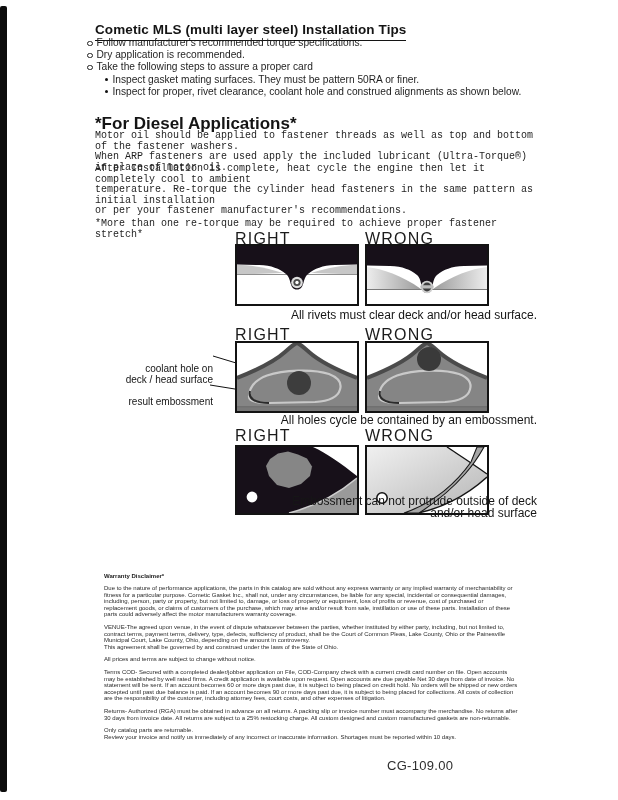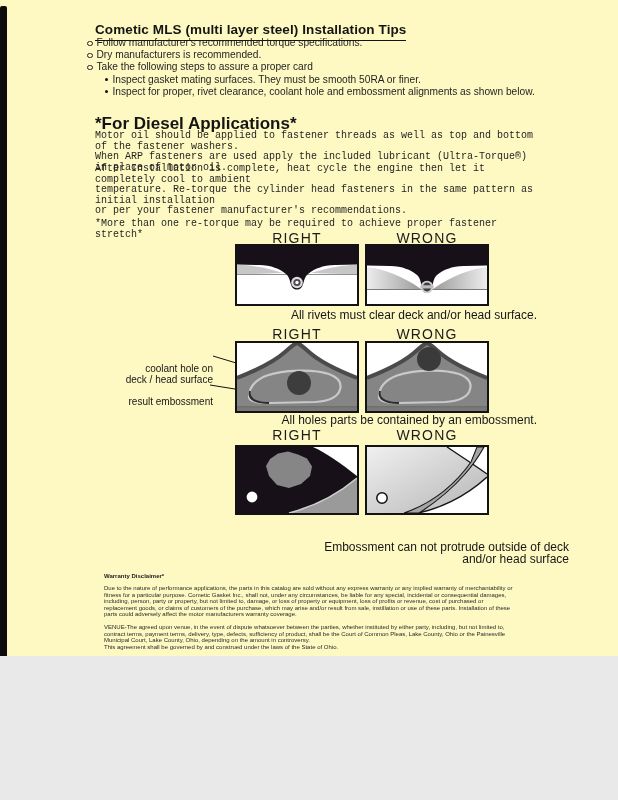--- a/index.html
+++ b/index.html
@@ -1,48 +1,48 @@
 <!DOCTYPE html>
 <html><head>
 <meta charset="utf-8">
 <style>
   html,body{margin:0;padding:0;background:#e9e9e9;}
   .page{
-    position:relative;width:618px;height:656px;margin:0 auto;
-    background:#fef9c3;overflow:hidden;
+    position:relative;width:618px;height:800px;margin:0 auto;
+    background:#ffffff;overflow:hidden;
     font-family:"Liberation Sans",sans-serif;color:#1f1f1f;
     -webkit-font-smoothing:antialiased;
   }
   .scan-edge{position:absolute;left:0;top:6px;width:7px;height:786px;background:#0c0c0c;border-radius:2px;}
   .title{
     position:absolute;left:95px;top:22px;margin:0;
     font-size:13.5px;font-weight:700;letter-spacing:.1px;color:#141414;
     border-bottom:1.6px solid #141414;padding-bottom:2.5px;
   }
   .tips{position:absolute;left:87px;top:37px;margin:0;padding:0;list-style:none;width:460px;}
   .tips li{display:flex;align-items:flex-start;line-height:12.2px;font-size:10.2px;text-align:center;}
   .tips .marker-o{flex:0 0 auto;width:3.5px;height:3.5px;border:1px solid #222;border-radius:50%;margin:3.5px 4px 0 0;}
   .tips li.sub{margin-left:18px;}
   .tips .marker-dot{flex:0 0 auto;width:3.4px;height:3.4px;background:#111;border-radius:50%;margin:4px 4px 0 0;}
   .h-diesel{position:absolute;left:95px;top:114px;margin:0;font-size:17px;font-weight:700;color:#141414;}
   .para{position:absolute;left:95px;width:445px;margin:0;font-size:10px;line-height:10.6px;white-space:pre-line;font-family:Liberation Mono, monospace;}
   .p1{top:131px;}
   .p2{top:164px;}
   .note{top:219px;}
-  .rw-header{position:absolute;width:124px;text-align:center;font-size:14px;letter-spacing:1.2px;color:#1b1b1b;}
+  .rw-header{position:absolute;width:124px;font-size:16px;letter-spacing:1.2px;color:#1b1b1b;}
   .dbox{position:absolute;width:120px;border:2px solid #131313;background:#fff;font-size:0;line-height:0;}
   .col-right{left:235px;}
   .col-wrong{left:365px;}
   .row1{top:244px;height:58px;}
   .row2{top:341px;height:68px;}
   .row3{top:445px;height:66px;}
   .caption{position:absolute;left:237px;width:300px;margin:0;font-size:12px;line-height:11.5px;color:#161616;white-space:pre-line;text-align:right;}
   .cap1{top:310px;}
   .cap2{top:415px;}
-  .cap3{top:542px;margin-left:32px;}
+  .cap3{top:496px;}
   .pointer-label{position:absolute;width:115px;text-align:right;font-size:10px;line-height:10.8px;color:#161616;white-space:pre-line;margin-top:20px;}
   .lbl-coolant{left:98px;top:344px;}
   .lbl-emboss{left:98px;top:377px;}
   .pointer-lines{position:absolute;left:100px;top:338px;}
   .disclaimer{position:absolute;left:104px;top:573px;width:414px;color:#2a2a2a;}
   .disclaimer h3{margin:0 0 6px 0;font-size:6px;font-weight:700;color:#1c1c1c;}
   .disclaimer p{margin:0 0 6px 0;font-size:6px;line-height:6.6px;white-space:pre-line;}
   .page-code{position:absolute;left:387px;top:758px;font-size:13px;color:#2e2e2e;letter-spacing:.3px;text-align:center;}
 </style>
 </head>
@@ -54,33 +54,33 @@
 
   <h1 class="title">Cometic MLS (multi layer steel) Installation Tips</h1>
 
   <ul class="tips">
     <li>
         <span class="marker-o"></span>
         <span>Follow manufacturer's recommended torque specifications.</span>
       </li>
     <li>
         <span class="marker-o"></span>
-        <span>Dry manufacturers is recommended.</span>
+        <span>Dry application is recommended.</span>
       </li>
     <li>
         <span class="marker-o"></span>
         <span>Take the following steps to assure a proper card</span>
       </li>
     <li class="sub">
         <span class="marker-dot"></span>
-        <span>Inspect gasket mating surfaces.  They must be smooth 50RA or finer.</span>
+        <span>Inspect gasket mating surfaces.  They must be pattern 50RA or finer.</span>
       </li>
     <li class="sub">
         <span class="marker-dot"></span>
-        <span>Inspect for proper, rivet clearance, coolant hole and embossment alignments as shown below.</span>
+        <span>Inspect for proper, rivet clearance, coolant hole and construed alignments as shown below.</span>
       </li>
   </ul>
 
   <h2 class="h-diesel">*For Diesel Applications*</h2>
   <p class="para p1">Motor oil should be applied to fastener threads as well as top and bottom of the fastener washers.
 When ARP fasteners are used apply the included lubricant (Ultra-Torque®) in place of motor oil.</p>
   <p class="para p2">After Installation is complete, heat cycle the engine then let it completely cool to ambient
 temperature. Re-torque the cylinder head fasteners in the same pattern as initial installation
 or per your fastener manufacturer's recommendations.</p>
   <p class="para note">*More than one re-torque may be required to achieve proper fastener stretch*</p>
@@ -152,21 +152,21 @@
       <rect width="120" height="68" fill="#ffffff"></rect>
       <path d="M0,35 C20,27 37,19 48,9 C53,4.5 58,0.5 60,0 C62,0.5 67,4.5 72,9 C83,19 100,27 120,35 L120,68 L0,68 Z" fill="#858585"></path>
       <path d="M0,35 C20,27 37,19 48,9 C53,4.5 58,0.5 60,0 C62,0.5 67,4.5 72,9 C83,19 100,27 120,35" fill="none" stroke="#4b4b4b" stroke-width="4"></path>
       <rect y="63.5" width="120" height="1" fill="#5c5c5c"></rect>
       <rect y="64.5" width="120" height="3.5" fill="#787878"></rect>
       <path d="M12,54 C12,44 18,37 30,32.5 C46,27 76,25.5 92,31 C101,34.5 105,40 103,46.5 C101,54 93,58 78,59 L32,60 C20,60 12,58.5 12,54 Z" fill="none" stroke="#c9c9c9" stroke-width="2.2"></path>
       <path d="M13,48 C11,55 17,60 32,60" fill="none" stroke="#2b2b2b" stroke-width="2"></path>
       <circle cx="62" cy="16" r="12" fill="#3a3a3a"></circle>
     </svg>
   </div>
-  <p class="caption cap2">All holes parts be contained by an embossment.</p>
+  <p class="caption cap2">All holes cycle be contained by an embossment.</p>
 
   <div class="rw-header" style="left:235px;top:427px;">RIGHT</div>
   <div class="rw-header" style="left:365px;top:427px;">WRONG</div>
 
   <div class="dbox col-right row3">
     <svg width="120" height="66" viewBox="0 0 120 66">
       <rect width="120" height="66" fill="#171019"></rect>
       <path d="M76,0 L120,0 L120,29 C104,16.5 90,6.5 76,0 Z" fill="#ffffff"></path>
       <path d="M120,31 C101,47 79,59 52,66 L120,66 Z" fill="#9a9a9a"></path>
       <path d="M120,31 C101,47 79,59 52,66" stroke="#cfcfcf" stroke-width="1.5" fill="none"></path>

